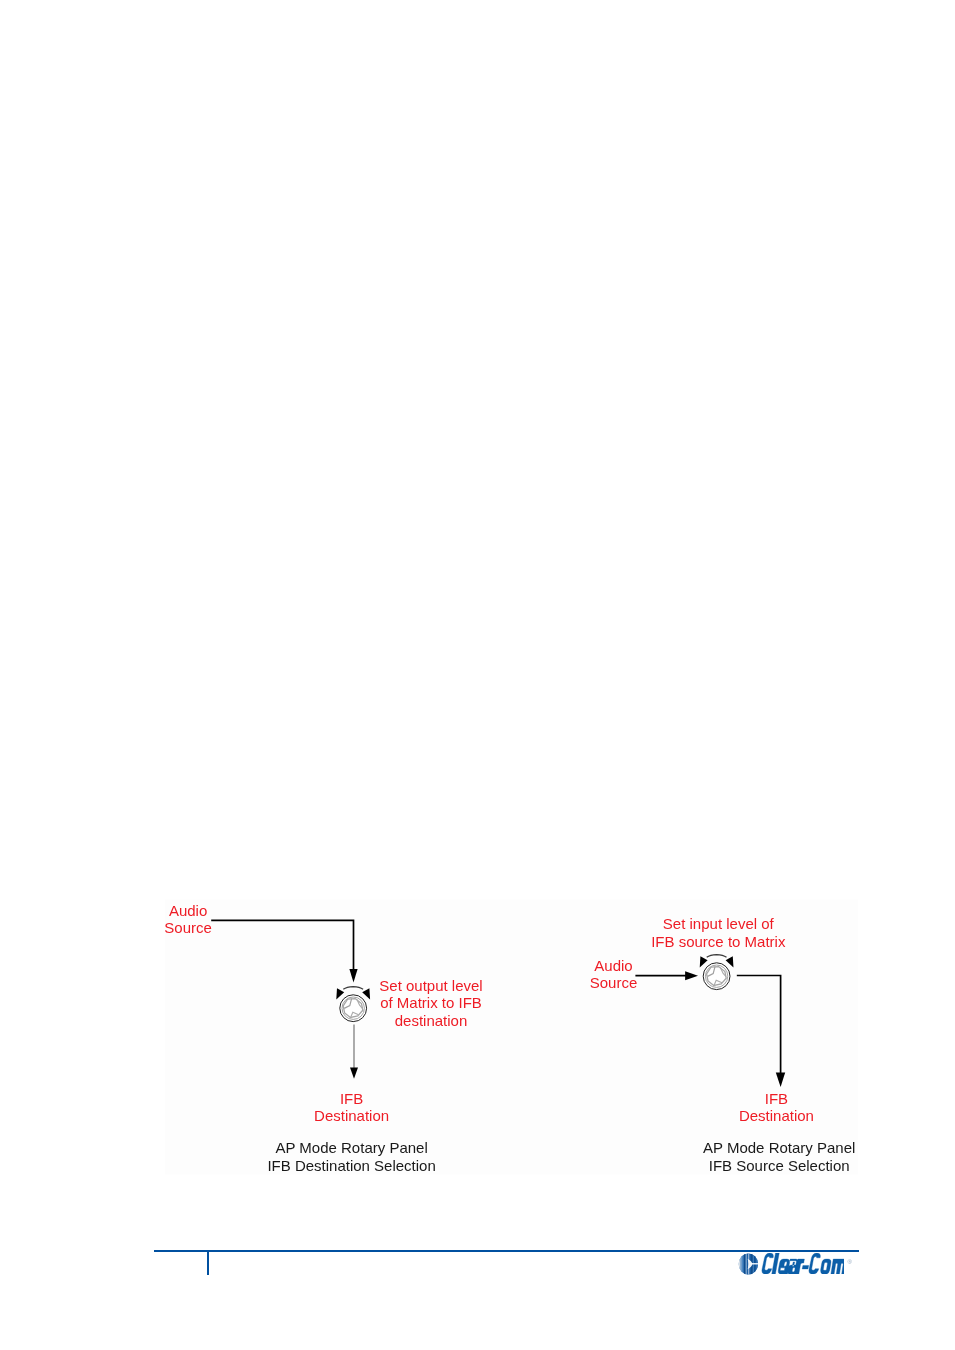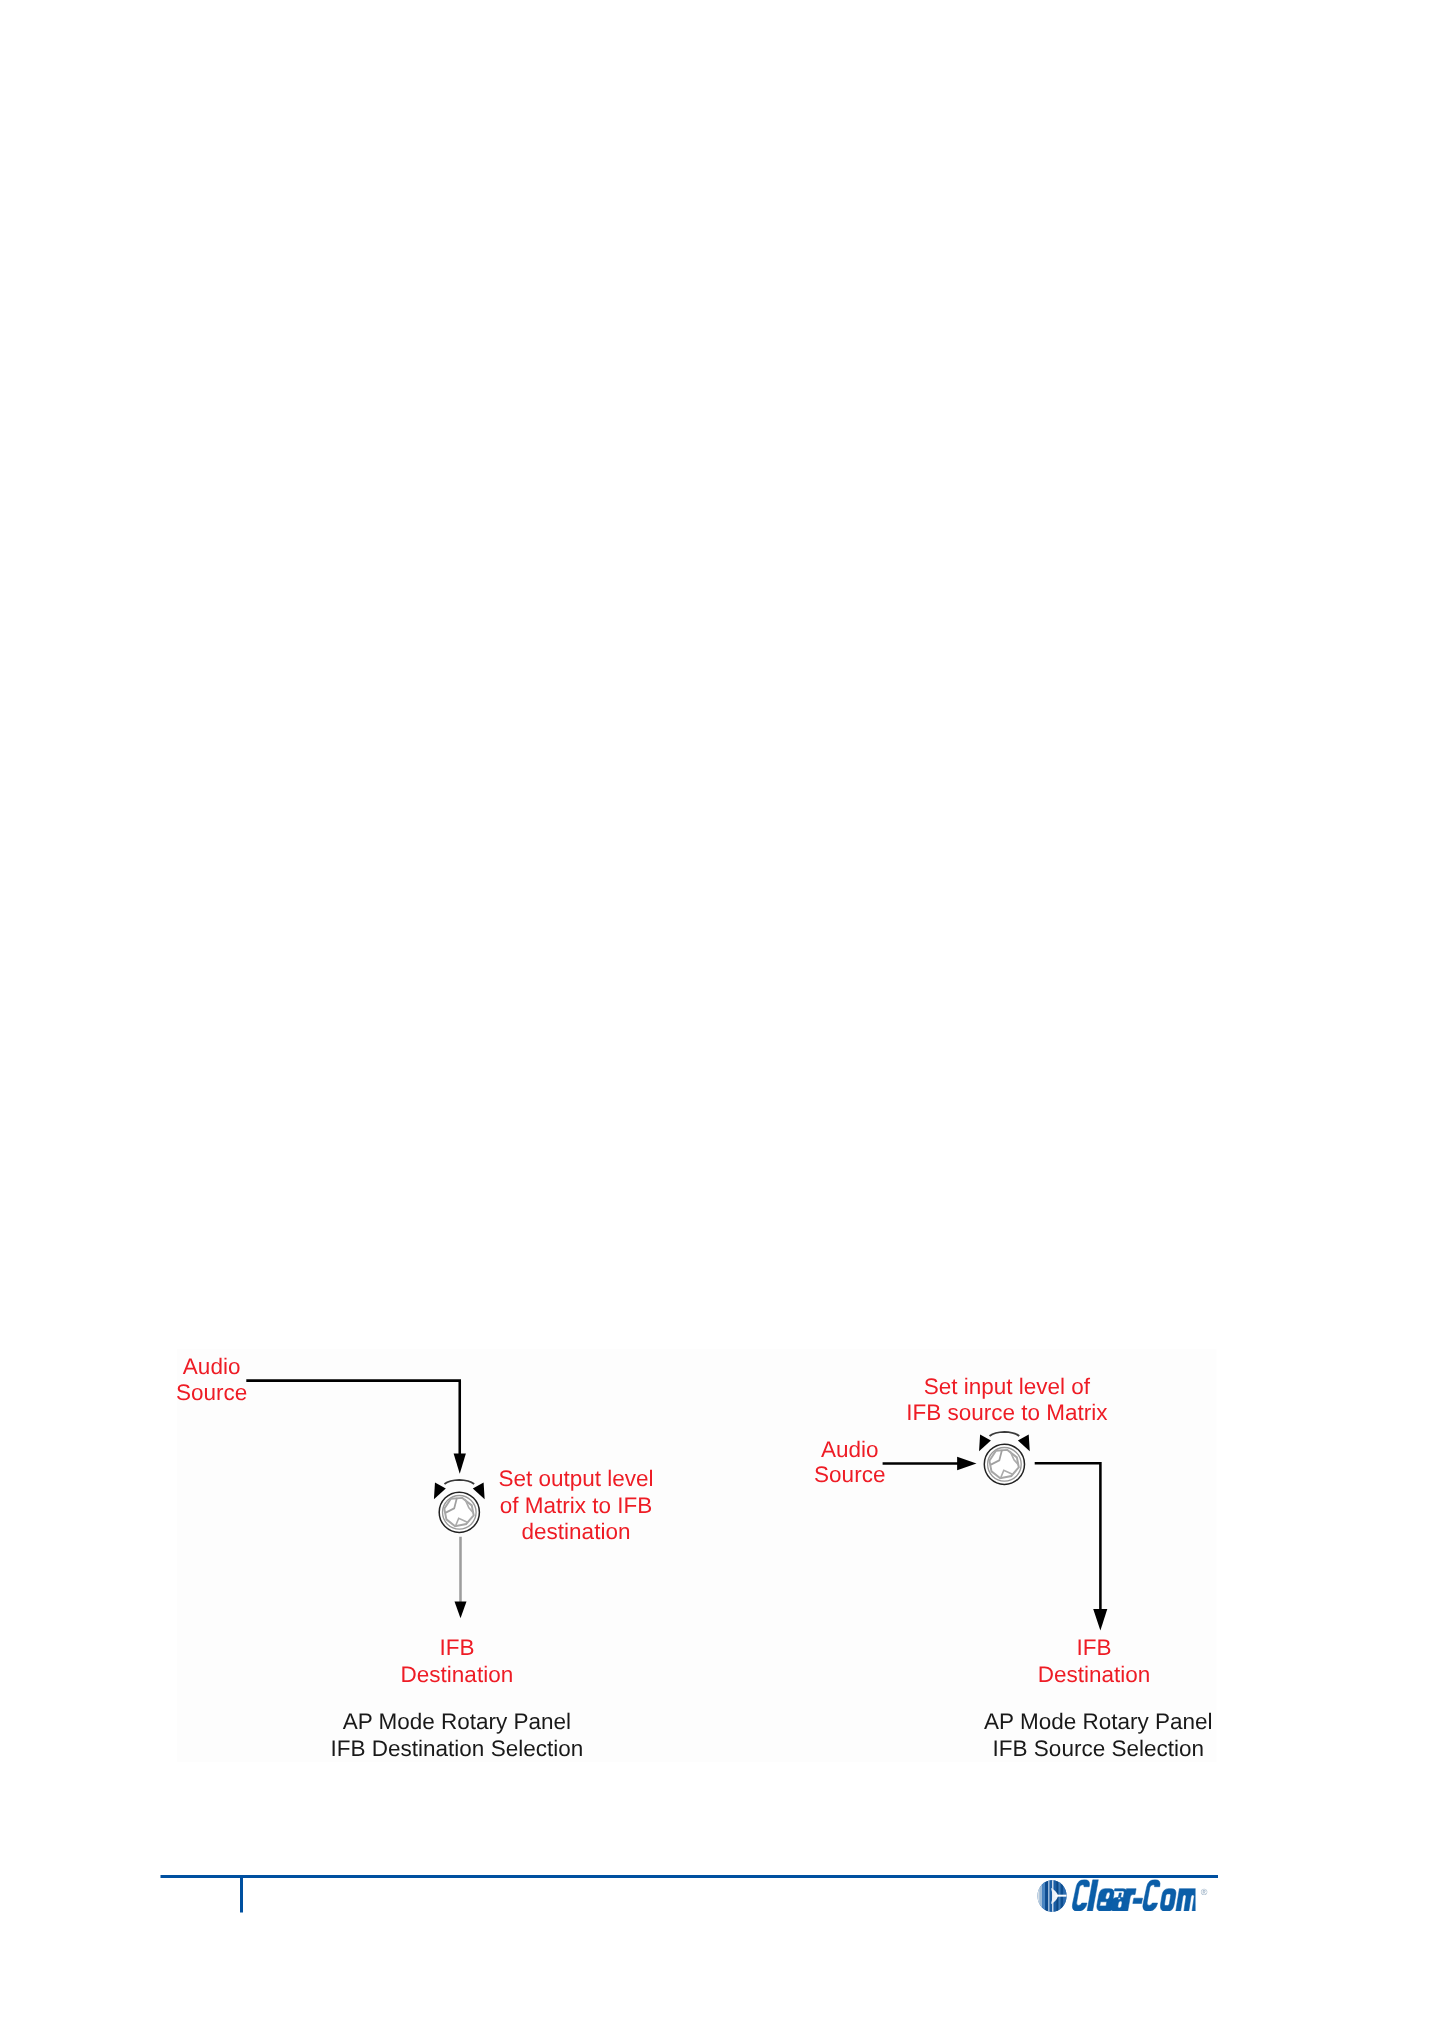--- a/index.html
+++ b/index.html
@@ -3,21 +3,21 @@
 <meta charset="utf-8">
 <style>
   html, body { margin:0; padding:0; }
   body {
     width:955px; height:1350px;
     background:#ffffff;
     font-family:"Liberation Sans", sans-serif;
     position:relative;
     overflow:hidden;
   }
-  .page { position:absolute; inset:0; }
+  .page { position:absolute; inset:0;margin-left:47px; }
   #figure { position:absolute; left:0; top:0; width:955px; height:1350px; }
   .footer-line { position:absolute; background:#0050a0; }
   #figure text { font-family:"Liberation Sans", sans-serif; }
   #figure .red { fill:#ee1c25; font-size:15px; }
   #figure .cap { fill:#191919; font-size:15px; }
   #figure .ctr { text-anchor:middle; }
   #figure .wire { fill:none; stroke:#000; stroke-width:1.7; }
   #figure .wire-gray { stroke:#9d9d9d; stroke-width:1.7; }
   #brand { position:absolute; left:691px; top:1253px; }
   #globe { position:absolute; left:-0.2px; top:0.2px; width:20.7px; height:22px; }

